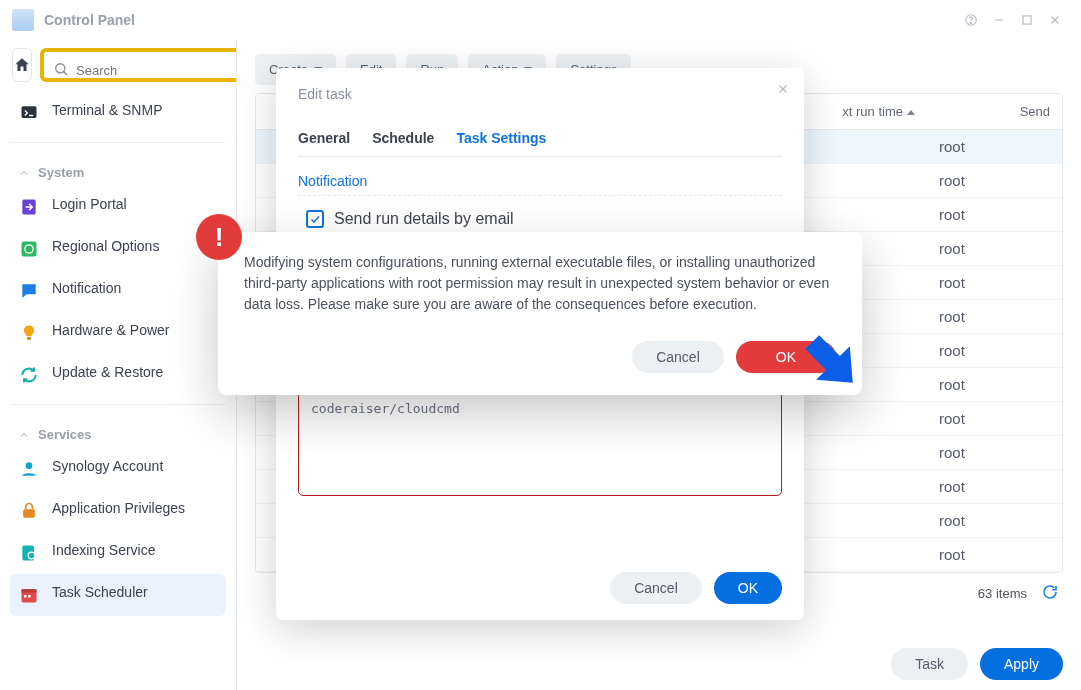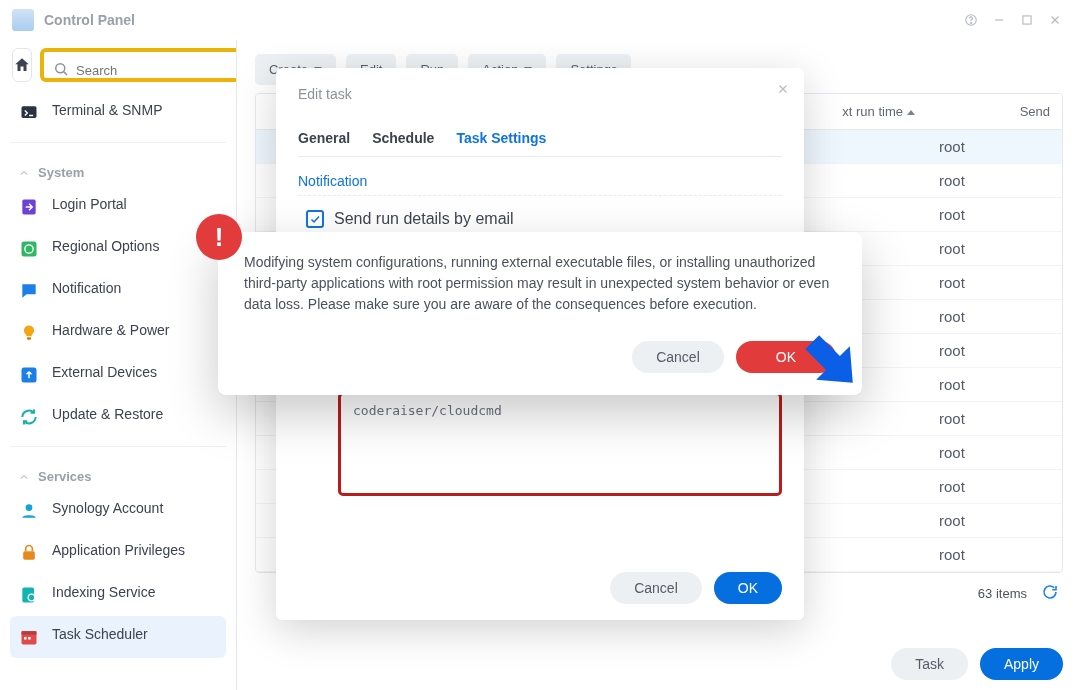--- a/index.html
+++ b/index.html
@@ -56,21 +56,21 @@
 .edit-panel { position: absolute; left: 276px; top: 68px; width: 528px; height: 552px; background: #fff; border-radius: 6px; box-shadow: 0 10px 40px rgba(0,0,0,.18); padding: 18px 22px 16px; display: flex; flex-direction: column; z-index: 20; }
 .edit-panel .close { position: absolute; right: 14px; top: 14px; color: #b6bbc4; }
 .edit-panel h3 { font-size: 14px; color: #8c929c; font-weight: 500; margin-bottom: 28px; }
 .tabs { display: flex; gap: 22px; border-bottom: 1px solid #e7eaee; padding-bottom: 10px; }
 .tabs .tab { font-size: 14px; color: #3c424d; font-weight: 600; }
 .tabs .tab.active { color: #0f74e0; }
 .section-label { color: #0f74e0; font-size: 14px; margin: 16px 0 10px; padding-bottom: 6px; border-bottom: 1px dashed #e7eaee; }
 .chk-row { display: flex; align-items: center; gap: 10px; padding: 4px 8px; font-size: 16px; }
 .chk { width: 18px; height: 18px; border: 2px solid #1074e0; border-radius: 3px; display: inline-flex; align-items: center; justify-content: center; color: #1074e0; }
 .chk svg { width: 12px; height: 12px; }
-.script-box { margin-top: 160px; border: 3px solid #b91c1c; border-radius: 5px; height: 104px; padding: 8px 12px; font-family: ui-monospace, Menlo, monospace; color: #6b7280; font-size: 13px; white-space: pre; overflow: hidden; margin-left: 40px; }
+.script-box { margin-top: 160px; border: 1px solid #b91c1c; border-radius: 5px; height: 104px; padding: 8px 12px; font-family: ui-monospace, Menlo, monospace; color: #6b7280; font-size: 13px; white-space: pre; overflow: hidden; }
 .edit-actions { margin-top: auto; display: flex; justify-content: flex-end; gap: 12px; padding-top: 18px; }
 
 
 .alert { position: absolute; left: 218px; top: 232px; width: 644px; background: #fff; border-radius: 8px; box-shadow: 0 18px 50px rgba(0,0,0,.22); padding: 20px 26px 22px; z-index: 40; }
 .alert .warn-ic { position: absolute; left: -22px; top: -18px; width: 46px; height: 46px; background: #e13c3b; border-radius: 50%; display: flex; align-items: center; justify-content: center; color: #fff; font-size: 26px; font-weight: 700; }
 .alert p { color: #4b515c; font-size: 14px; line-height: 1.5; }
 .alert-actions { display: flex; justify-content: flex-end; gap: 12px; margin-top: 26px; }
 .pill.red { background: #e13c3b; color: #fff; padding-left: 40px; padding-right: 40px; }
 .pill.lgray { background: #edf0f3; color: #555b67; }
 
@@ -177,29 +177,20 @@
       <span>Notification</span>
     </div>
     <div class="side-item">
       <span class="ic">
           <svg width="20" height="20" viewBox="0 0 24 24" fill="#f4a514">
             <path d="M12 3a6 6 0 0 0-4.2 10.3c.8.8 1.2 1.7 1.2 2.7h6c0-1 .4-1.9 1.2-2.7A6 6 0 0 0 12 3z"></path>
             <rect x="9.5" y="17" width="5" height="3" rx="1" fill="#c77f05"></rect>
           </svg>
         </span>
       <span>Hardware &amp; Power</span>
-    </div>
-    <div class="side-item">
-      <span class="ic">
-          <svg width="20" height="20" viewBox="0 0 24 24" fill="#1c7fe8">
-            <rect x="3" y="3" width="18" height="18" rx="3"></rect>
-            <path d="M12 16V8m0 0l-3 3m3-3l3 3" stroke="#fff" stroke-width="1.8" fill="none"></path>
-          </svg>
-        </span>
-      <span>External Devices</span>
     </div>
     <div class="side-item">
       <span class="ic">
           <svg width="20" height="20" viewBox="0 0 24 24" fill="none" stroke="#17b1a7" stroke-width="2.4">
             <path d="M4 12a8 8 0 0 1 14-5M20 12a8 8 0 0 1-14 5"></path>
             <polyline points="18 3 18 7 14 7"></polyline>
             <polyline points="6 21 6 17 10 17"></polyline>
           </svg>
         </span>
       <span>Update &amp; Restore</span>

